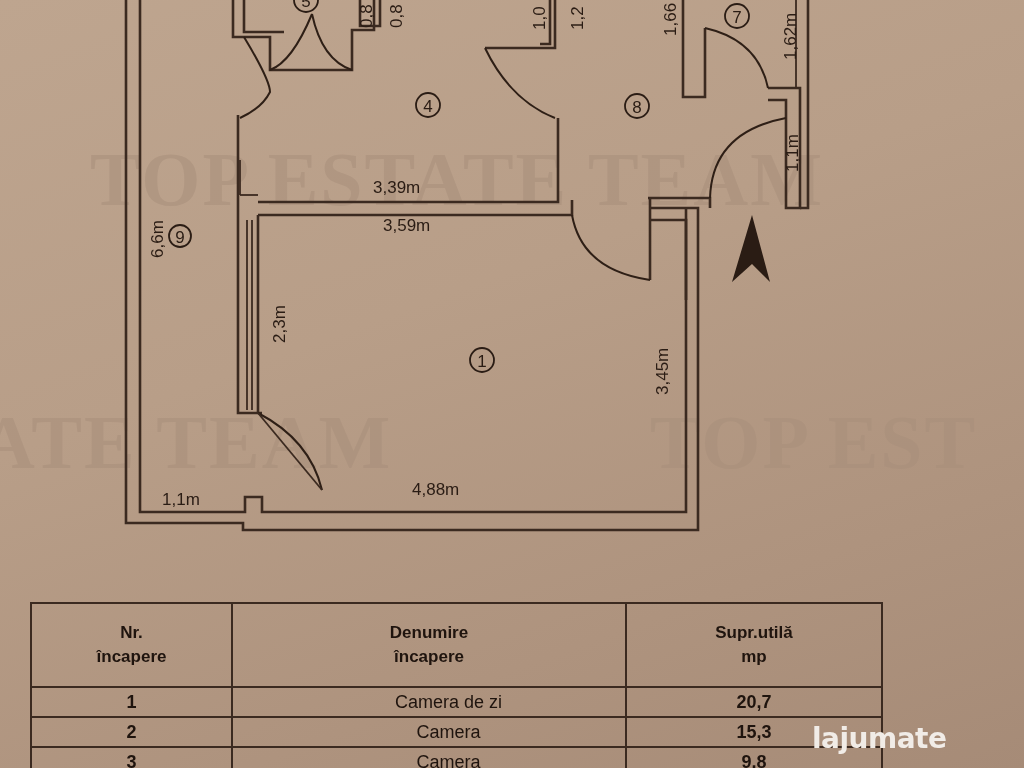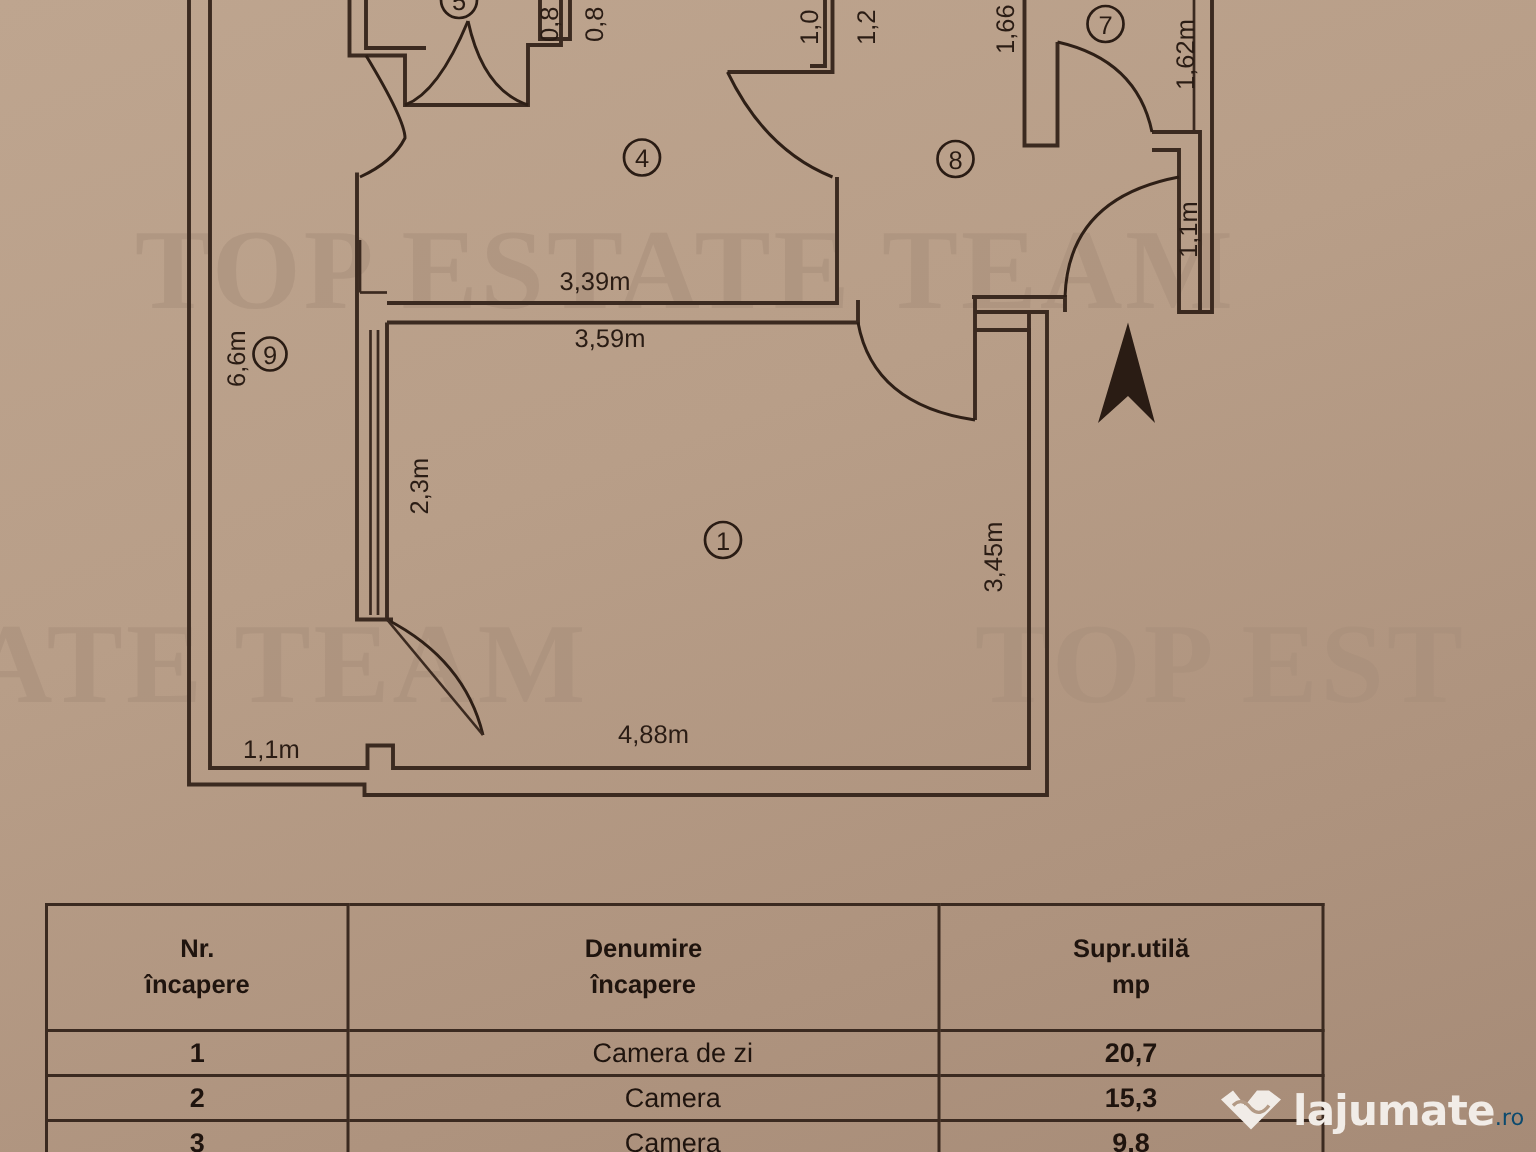--- a/index.html
+++ b/index.html
@@ -27,20 +27,21 @@
     border:2px solid #3b2a20; padding:0; text-align:center; color:#1f140e;
   }
   #legend-table th { height:82px; font-size:17px; font-weight:bold; line-height:24px; }
   #legend-table td { height:28px; font-size:18px; }
   #legend-table td.name { text-align:center; padding-left:39px; font-weight:normal; }
   #legend-table td.nr, #legend-table td.area { font-weight:bold; }
 
   #logo {
     position:absolute; left:812px; top:722px; height:36px; display:flex; align-items:center;
     color:#f3eee9;
+    flex-direction:column;
   }
   #logo .mark { width:44px; height:30px; margin-right:6px; }
   #logo .brand { font-family:"DejaVu Sans", sans-serif; font-weight:bold; font-size:28px; letter-spacing:-0.5px; color:#f1ece7; }
   #logo .tld { font-family:"DejaVu Sans", sans-serif; font-size:15px; color:#0c4a6e; margin-top:10px; }
 </style>
 </head>
 <body>
 
 <svg id="plan" viewBox="0 0 1024 600" xmlns="http://www.w3.org/2000/svg">
 

